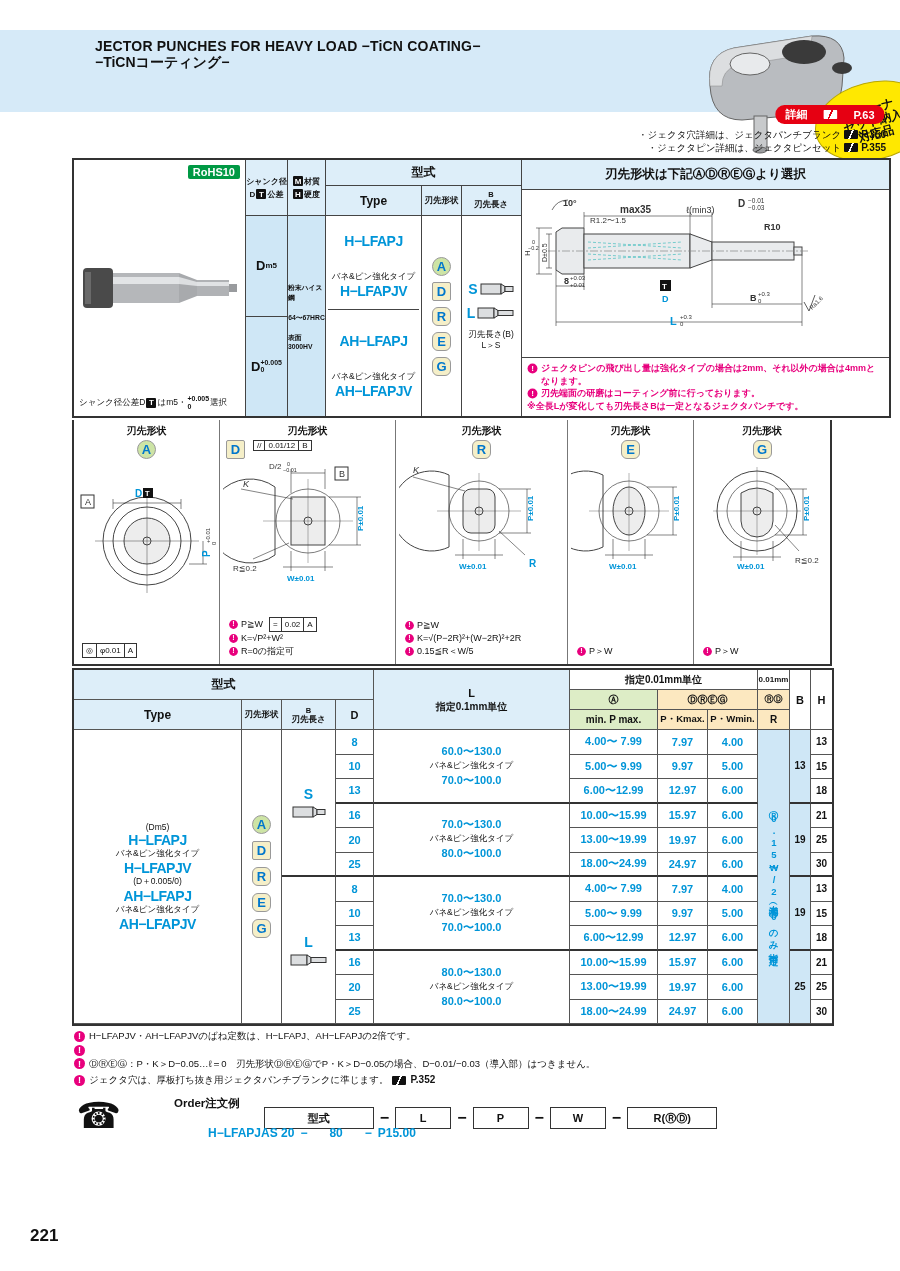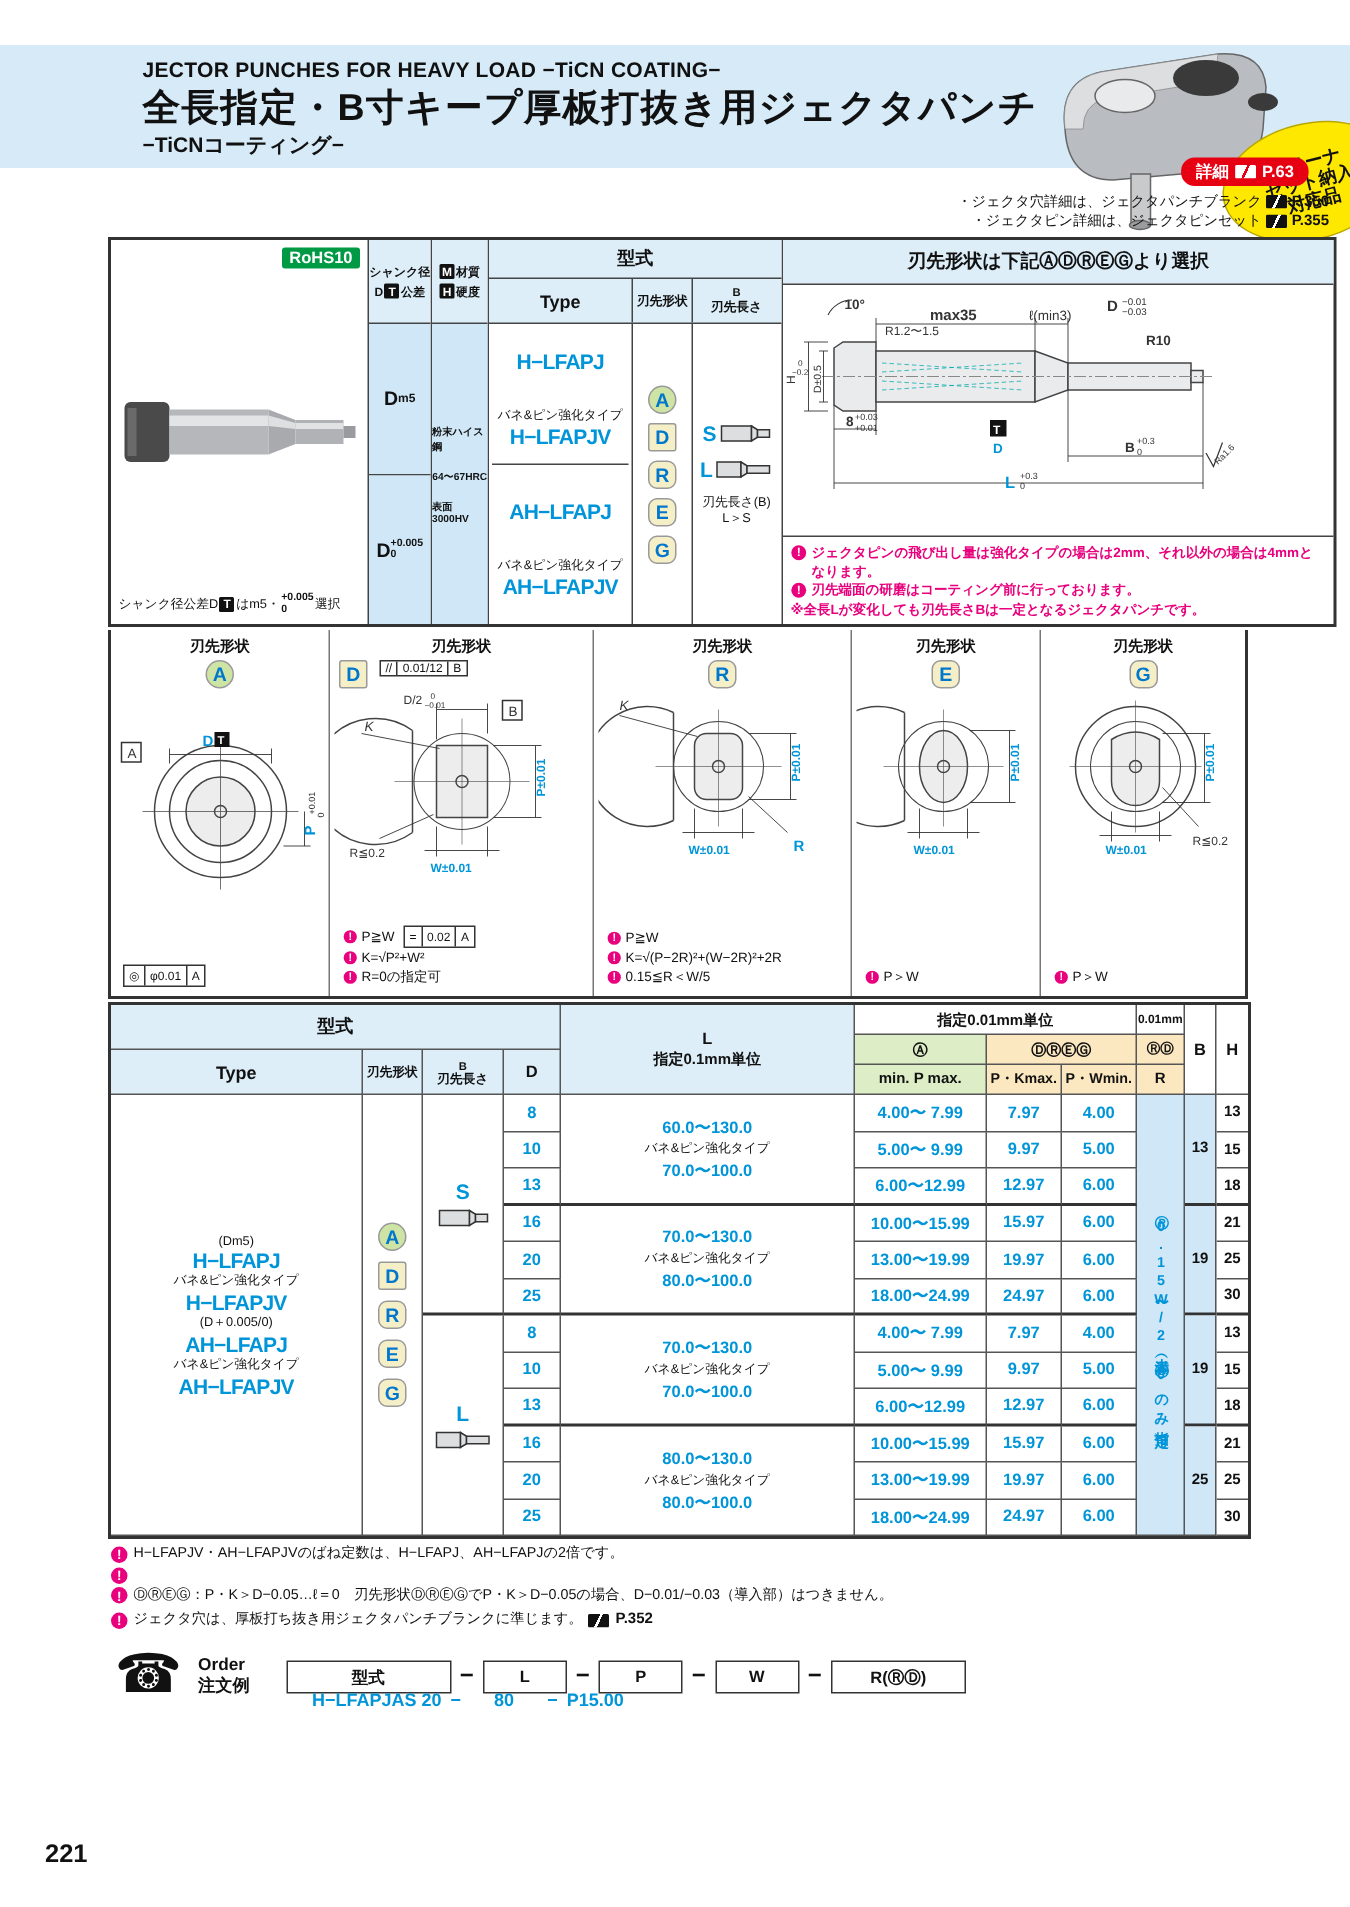--- a/index.html
+++ b/index.html
@@ -8,21 +8,21 @@
 
   
   .band { position:absolute; left:0; top:30px; width:900px; height:82px; background:#d6eaf8; }
   .band .titles { padding:8px 0 0 95px; }
   .t-en { font-size:14px; font-weight:bold; letter-spacing:.2px; }
   .t-jp { font-size:25px; font-weight:bold; letter-spacing:1px; margin-top:1px; }
   .t-sub { font-size:14px; font-weight:bold; margin-top:0px; }
 
   
   .retainer { position:absolute; left:692px; top:24px; width:196px; height:132px; }
-  .det-pill { position:absolute; left:830px; top:105px; transform:translateX(-50%); background:#e60012; color:#fff; border-radius:9px; font-size:11px; font-weight:bold; padding:2px 10px; white-space:nowrap; display:flex; align-items:center; gap:4px;}
+  .det-pill { position:absolute; left:830px; top:105px; transform:translateX(-50%); background:#e60012; color:#fff; border-radius:9px; font-size:11px; font-weight:bold; padding:2px 10px; white-space:nowrap; display:flex; align-items:center; gap:16px;}
   .book { display:inline-block; width:14px; height:9px; background:#111; background-image:linear-gradient(115deg,transparent 45%,#fff 45%,#fff 55%,transparent 55%); border-radius:1px; }
   .book.w { background:#fff; background-image:linear-gradient(115deg,transparent 45%,#e60012 45%,#e60012 55%,transparent 55%); }
   .badge-oval { position:absolute; left:122px; top:58px; width:118px; height:78px; background:#ffe800; border-radius:50%; transform:rotate(-14deg); display:flex; flex-direction:column; align-items:center; justify-content:center; border:1px solid #b9a700; }
   .badge-oval span { font-size:12px; font-weight:bold; line-height:13px; color:#111; }
 
   .top-notes { position:absolute; right:14px; top:128px; text-align:right; font-size:9.5px; line-height:13px; }
   .top-notes .row { display:flex; justify-content:flex-end; align-items:center; gap:3px; }
   .pgref { font-weight:bold; font-size:10px; }
 
   
@@ -98,36 +98,35 @@
   .vert { writing-mode:vertical-rl; text-orientation:upright; font-weight:bold; color:#0095d8; font-size:9.5px; letter-spacing:1px; line-height:14px; }
   .lcell { flex-direction:column; gap:1px; }
   .lcell .r1 { color:#0095d8; font-weight:bold; font-size:11px; }
   .lcell .nt { font-size:8.5px; }
 
   
   .fnotes { position:absolute; left:74px; top:1028px; width:760px; font-size:9.5px; line-height:16.5px; }
   .fnotes .row { display:flex; align-items:center; gap:4px; }
   .order { position:absolute; left:76px; top:1096px; display:flex; gap:10px; }
   .ord-icon { width:46px; height:42px; background:#fff; border:0; font-size:36px; line-height:40px; text-align:center; }
-  .ord-labels { display:flex; flex-direction:column; justify-content:center; font-weight:bold; font-size:11.5px; line-height:14px; }
+  .ord-labels { display:flex; flex-direction:row; justify-content:center; font-weight:bold; font-size:11.5px; line-height:14px;margin-left:42px; }
   .formula { display:flex; align-items:center; gap:6px; margin-left:14px; margin-top:2px; }
   .fbox { border:1px solid #333; height:22px; display:flex; align-items:center; justify-content:center; font-size:11px; font-weight:bold; background:#fff; }
   .dash { font-weight:bold; }
   .example { position:absolute; left:208px; top:1126px; display:flex; align-items:center; gap:6px; color:#0095d8; font-weight:bold; font-size:12px; }
   .pageno { position:absolute; left:30px; top:1226px; font-size:17px; font-weight:bold; }
 
   svg text { font-family:"Liberation Sans","DejaVu Sans",sans-serif; }
 </style>
 </head>
 <body>
 
 <div class="band">
   <div class="titles">
     <div class="t-en">JECTOR PUNCHES FOR HEAVY LOAD −TiCN COATING−</div>
-    <div class="t-jp">全長指定・B寸キープ厚板打抜き用ジェクタパンチ</div>
     <div class="t-sub">−TiCNコーティング−</div>
   </div>
 </div>
 
 <div class="retainer">
   <svg width="196" height="132" viewBox="0 0 196 132">
     <path d="M18 62 Q14 30 42 24 L120 12 Q150 10 152 34 L150 62 Q148 86 118 90 L50 96 Q20 96 18 62 Z" fill="#b9bcc0" stroke="#666"></path>
     <path d="M18 62 Q14 30 42 24 L120 12 L118 30 L44 42 Q30 46 30 62 Z" fill="#dcdee0" stroke="#888" stroke-width="0.5"></path>
     <ellipse cx="58" cy="40" rx="20" ry="11" fill="#e8eaec" stroke="#666"></ellipse>
     <ellipse cx="112" cy="28" rx="22" ry="12" fill="#3a3a3a"></ellipse>

